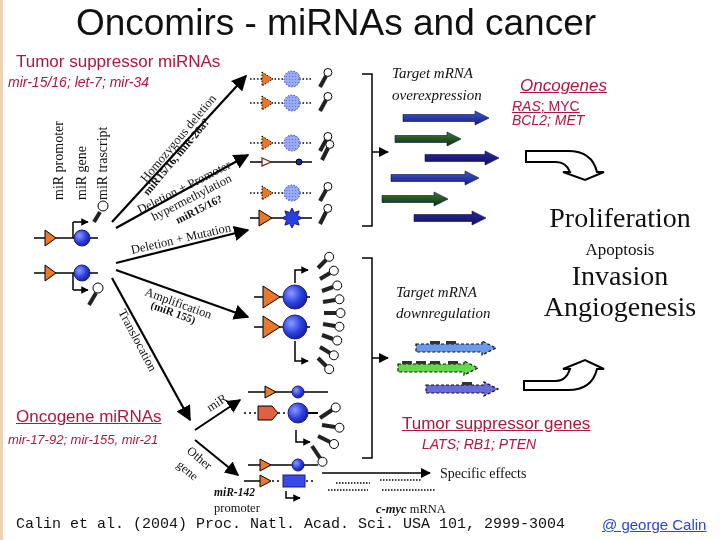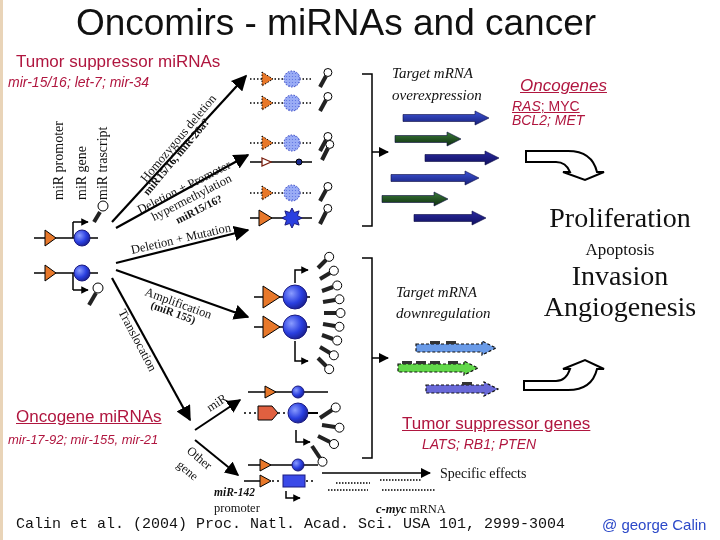--- a/index.html
+++ b/index.html
@@ -4,21 +4,21 @@
 <style>
   html, body { margin:0; padding:0; background:#ffffff; }
   body { width:720px; height:540px; position:relative; overflow:hidden; font-family:"Liberation Sans", sans-serif; }
   .left-border { position:absolute; left:0; top:0; width:3px; height:540px; background:#e9d4b8; }
   .title { position:absolute; left:0; width:672px; top:2px; text-align:center; font-family:"Liberation Sans", sans-serif; font-size:37px; color:#111; letter-spacing:0px; }
   .sec-title { position:absolute; font-family:"Liberation Sans", sans-serif; font-size:17px; color:#b0163f;margin-left:8px; }
   .sec-sub { position:absolute; font-family:"Liberation Sans", sans-serif; font-size:14px; font-style:italic; color:#b0163f; }
   .ul { text-decoration:underline; }
   .outcome { position:absolute; font-family:"Liberation Serif", serif; color:#111; text-align:center; }
   .citation { position:absolute; left:16px; top:516px; font-family:Liberation Mono, monospace; font-size:15px; color:#111; }
-  .credit { position:absolute; left:602px; top:516px; font-family:"Liberation Sans", sans-serif; font-size:15px; color:#2b48c8; }
+  .credit { position:absolute; left:602px; top:516px; font-family:"Liberation Sans", sans-serif; font-size:15px; color:#2b48c8; text-decoration:underline; }
   svg { position:absolute; left:0; top:0; }
   svg text { font-family:"Liberation Serif", serif; fill:#111; }
 </style>
 </head>
 <body>
 
 <div class="left-border"></div>
 
 <div class="title">Oncomirs - miRNAs and cancer</div>
 

